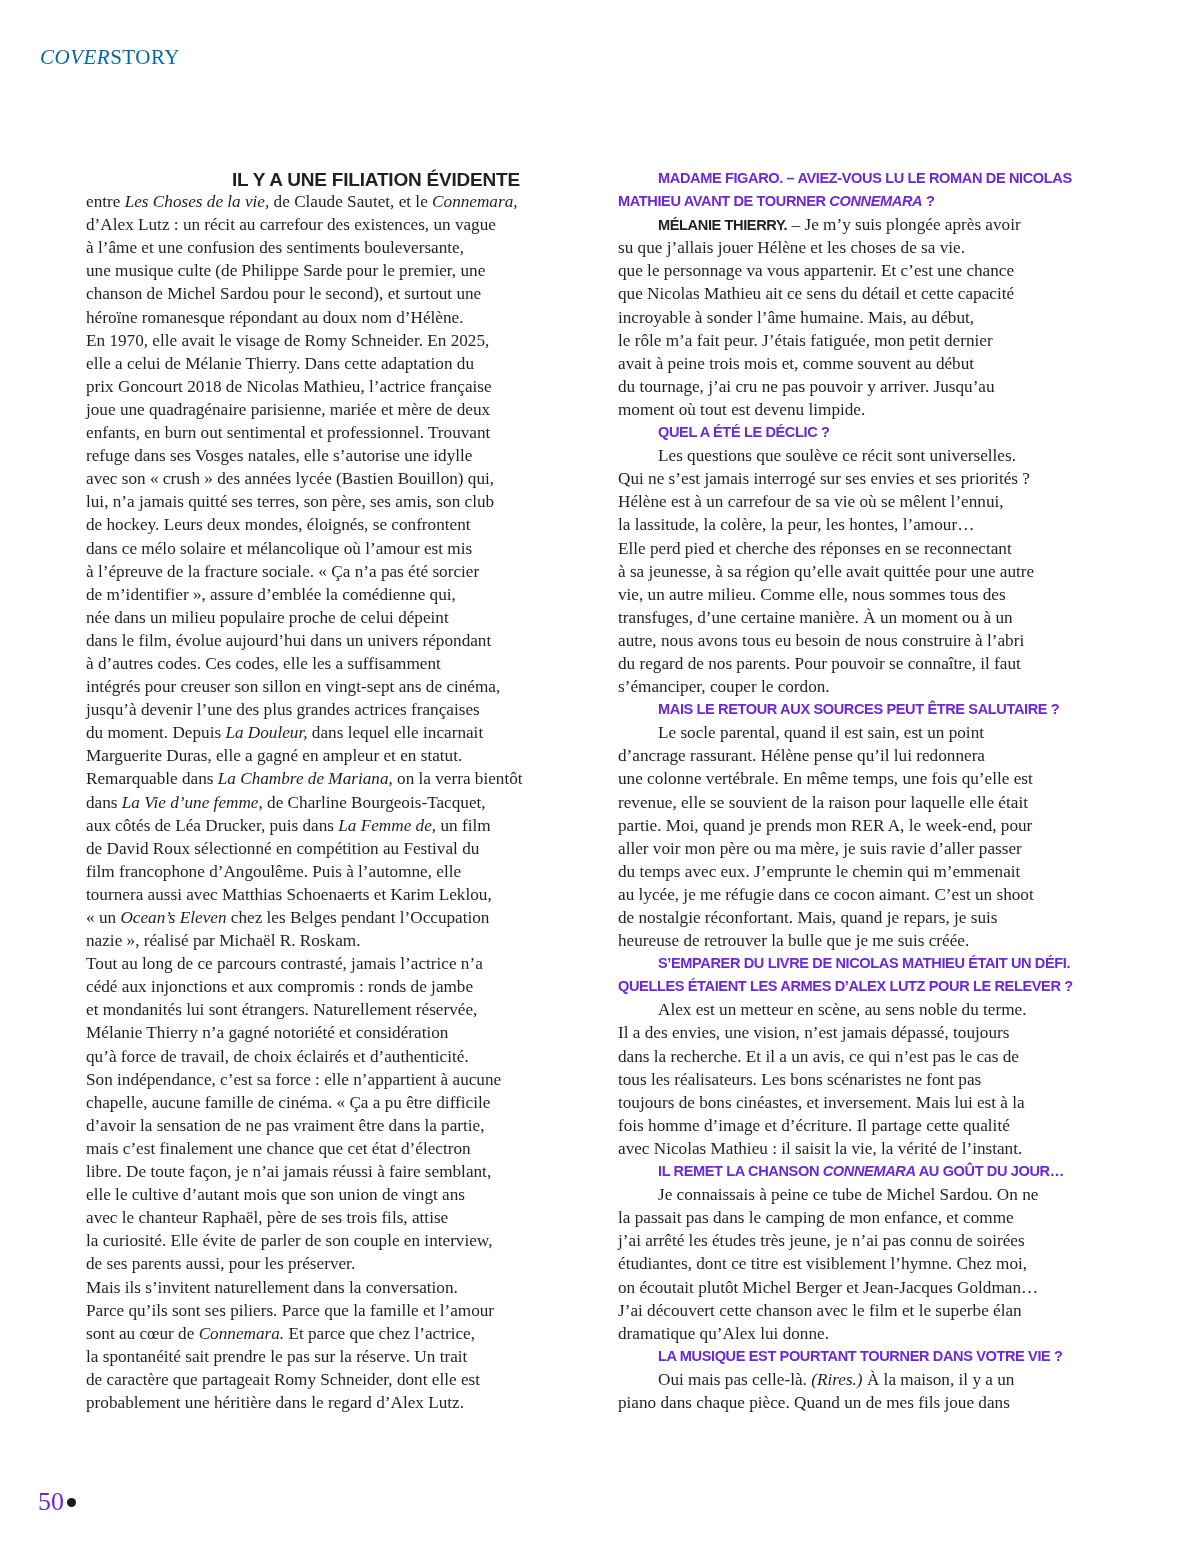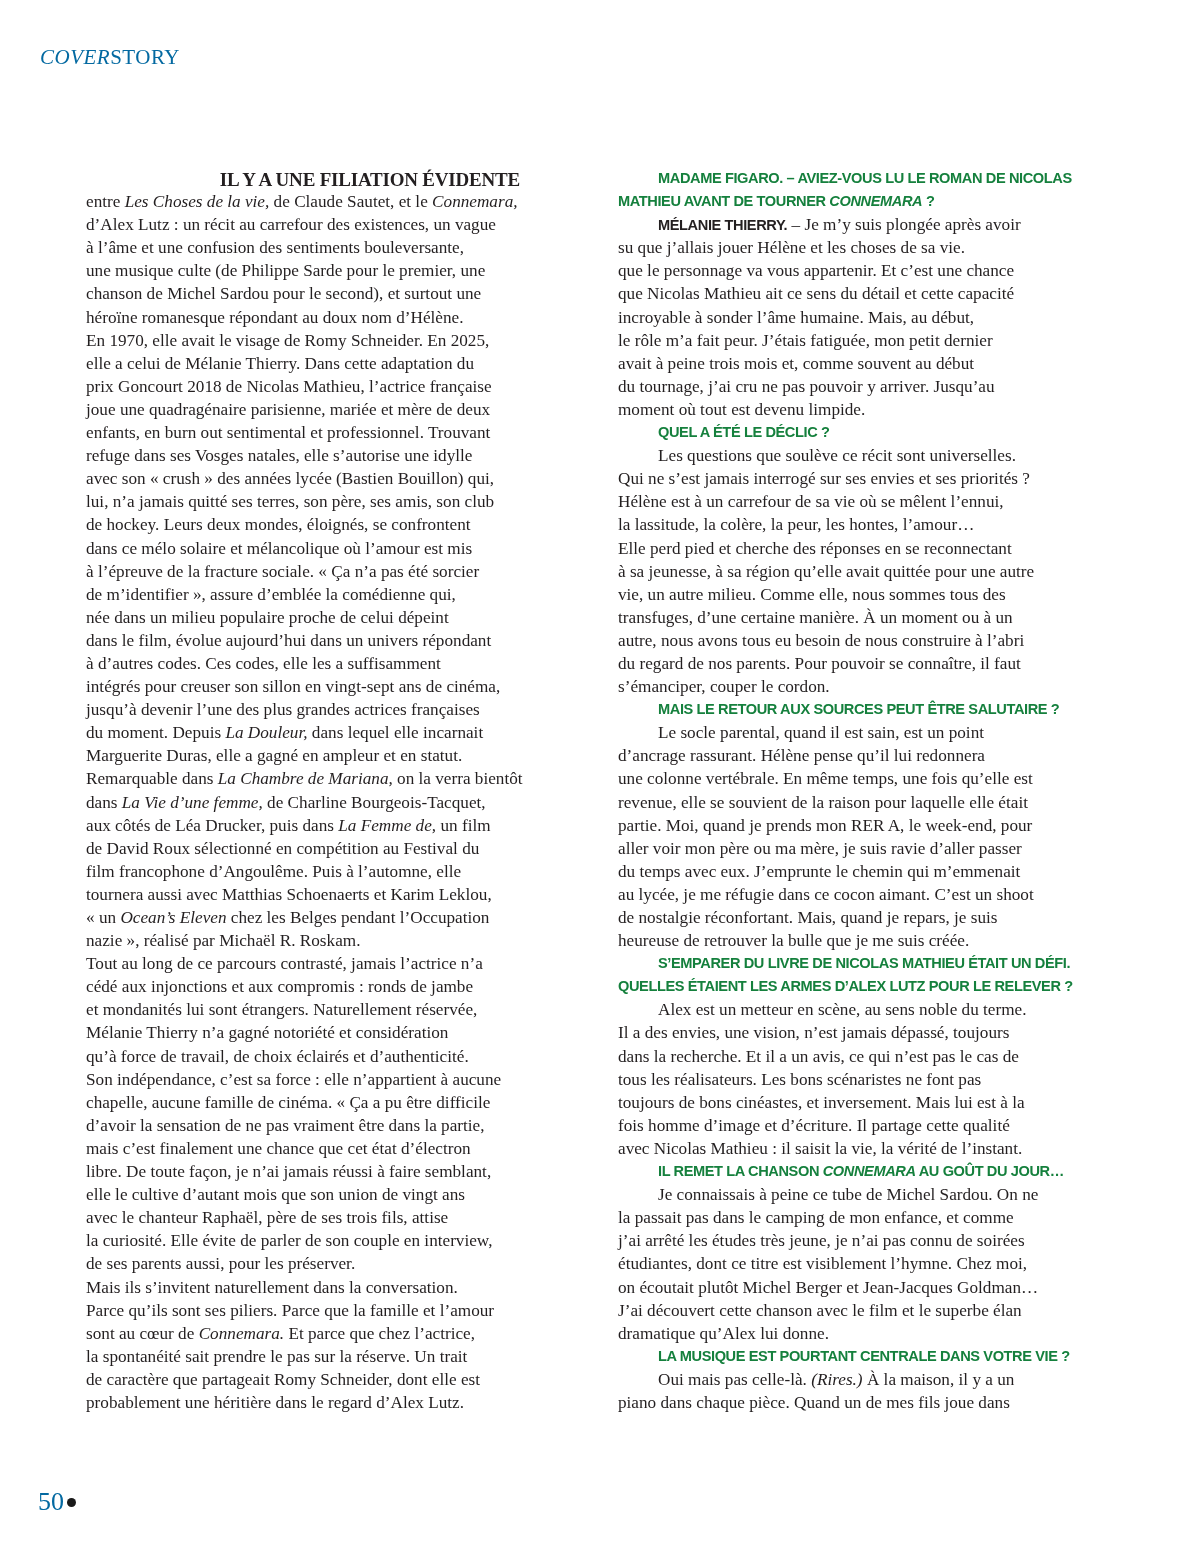--- a/index.html
+++ b/index.html
@@ -3,26 +3,26 @@
 <meta charset="utf-8">
 <style>
   html, body { margin:0; padding:0; background:#ffffff; }
   body { width:1200px; height:1543px; position:relative; overflow:hidden; color:#231f20; }
   .kicker { position:absolute; left:40px; top:45px; font-family:"Liberation Serif", serif; font-size:21px; letter-spacing:0.5px; color:#0369a1; }
   .kicker .it { font-style:italic; }
   .col { position:absolute; top:167px; width:476px; font-family:"Liberation Serif", serif; font-size:17.2px; line-height:23.1px; }
   .col-left { left:86px; }
   .col-right { left:618px; }
   .line { display:block; white-space:nowrap; height:23.1px; }
-  .lead-head { display:block; text-align:right; font-family:Liberation Serif, serif; font-weight:bold; font-size:19px; letter-spacing:-0.2px; padding-right:42px; height:23.1px; line-height:25px; }
-  .q { display:block; white-space:nowrap; height:23.1px; font-family:"Liberation Sans", sans-serif; font-weight:bold; font-size:14.6px; letter-spacing:-0.4px; color:#15803d; }
+  .lead-head { display:block; text-align:right; font-family:Liberation Sans, sans-serif; font-weight:bold; font-size:19px; letter-spacing:-0.2px; padding-right:42px; height:23.1px; line-height:25px; }
+  .q { display:block; white-space:nowrap; height:23.1px; font-family:"Liberation Sans", sans-serif; font-weight:bold; font-size:14.6px; letter-spacing:-0.4px; color:#6d28d9; }
   .indent { padding-left:40px; }
   .spk { font-family:"Liberation Sans", sans-serif; font-weight:bold; font-size:14.6px; letter-spacing:-0.4px; }
   i, .i { font-style:italic;margin-top:48px; }
-  .folio { position:absolute; left:38px; top:1487px; font-family:"Liberation Serif", serif; font-size:26px; color:#0369a1; display:flex; align-items:center; }
+  .folio { position:absolute; left:38px; top:1487px; font-family:"Liberation Serif", serif; font-size:26px; color:#6d28d9; display:flex; align-items:center; }
   .folio .dot { display:inline-block; width:9px; height:9px; border-radius:50%; background:#1a1a1a; margin-left:3px; }
 </style>
 </head>
 <body>
 
 <div class="kicker"><span class="it">COVER</span><span>STORY</span></div>
 
 <div class="col col-left">
   <span class="lead-head">IL Y A UNE FILIATION ÉVIDENTE</span>
   <div id="left-lines">
@@ -128,21 +128,21 @@
       <span class="line"><span>fois homme d’image et d’écriture. Il partage cette qualité</span></span>
       <span class="line"><span>avec Nicolas Mathieu : il saisit la vie, la vérité de l’instant.</span></span>
       <span class="q indent"><span>IL REMET LA CHANSON </span><span class="i">CONNEMARA</span><span> AU GOÛT DU JOUR…</span></span>
       <span class="line indent"><span>Je connaissais à peine ce tube de Michel Sardou. On ne</span></span>
       <span class="line"><span>la passait pas dans le camping de mon enfance, et comme</span></span>
       <span class="line"><span>j’ai arrêté les études très jeune, je n’ai pas connu de soirées</span></span>
       <span class="line"><span>étudiantes, dont ce titre est visiblement l’hymne. Chez moi,</span></span>
       <span class="line"><span>on écoutait plutôt Michel Berger et Jean-Jacques Goldman…</span></span>
       <span class="line"><span>J’ai découvert cette chanson avec le film et le superbe élan</span></span>
       <span class="line"><span>dramatique qu’Alex lui donne.</span></span>
-      <span class="q indent"><span>LA MUSIQUE  EST POURTANT CENTRALE DANS VOTRE VIE ?</span></span>
+      <span class="q indent"><span>LA MUSIQUE  EST POURTANT TOURNER DANS VOTRE VIE ?</span></span>
       <span class="line indent"><span>Oui mais pas celle-là. </span><span class="i">(Rires.)</span><span> À la maison, il y a un</span></span>
       <span class="line"><span>piano dans chaque pièce. Quand un de mes fils joue dans</span></span>
     </div>
 </div>
 
 <div class="folio">
     <span>50</span>
     <span class="dot"></span>
   </div>
 

